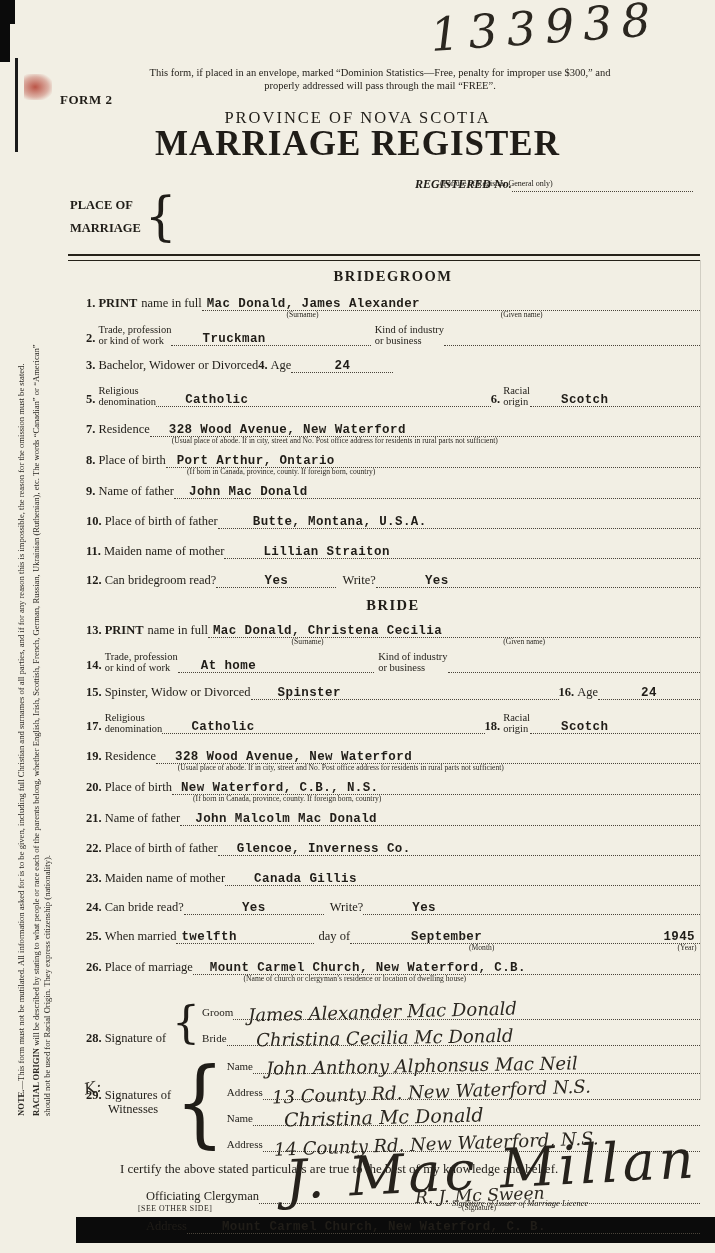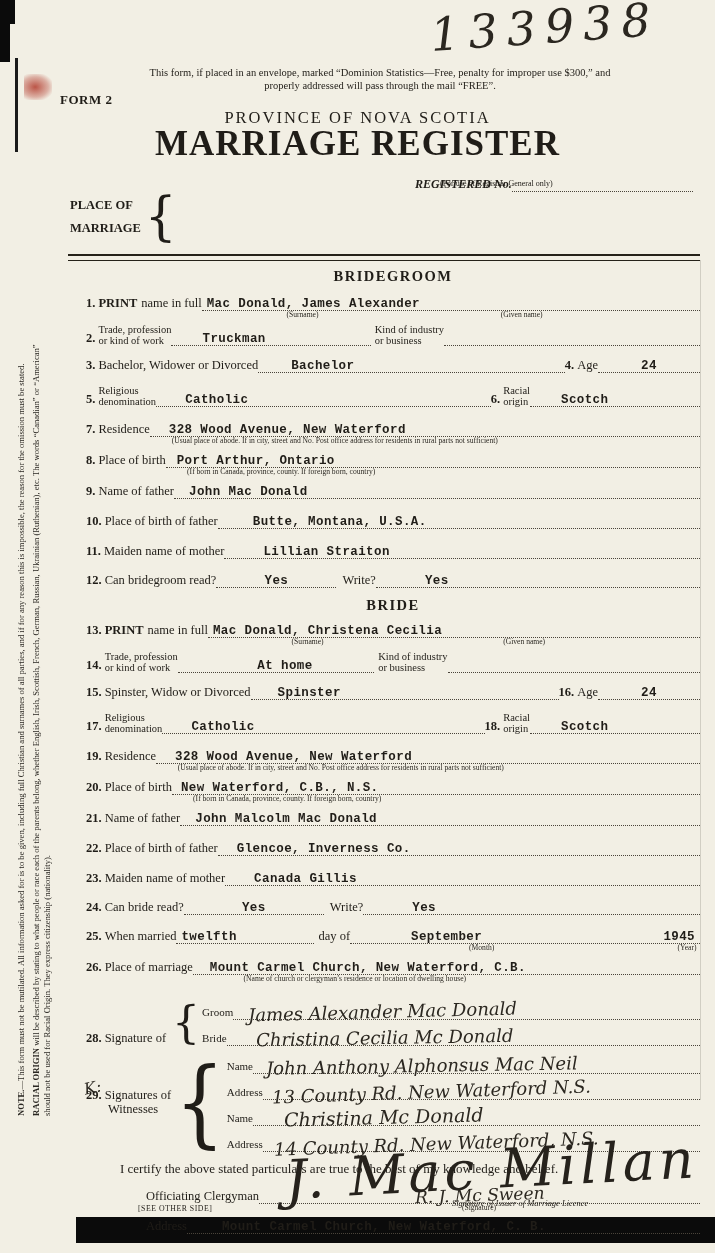--- a/index.html
+++ b/index.html
@@ -95,23 +95,20 @@
       <div class="stack" style="margin-left:4px;">
         <span>Kind of industry</span>
         <span>or business</span>
       </div>
       <div class="fill" style="flex:1.3;"></div>
     </div>
 
     <div class="row">
       <span class="num">3.</span>
       <span>Bachelor, Widower or Divorced</span>
-      <div class="fill grow">
-        <span class="tw" style="margin-left:28px;">Bachelor</span>
-      </div>
       <span class="num">4.</span>
       <span>Age</span>
       <div class="fill" style="width:92px;justify-content:center;">
         <span class="tw">24</span>
       </div>
     </div>
 
     <div class="row" style="margin-top:13px;">
       <span class="num">5.</span>
       <div class="stack">
@@ -197,21 +194,21 @@
         <span class="sub" style="left:60%;">(Given name)</span>
       </div>
     </div>
 
     <div class="row" style="margin-top:14px;">
       <span class="num">14.</span>
       <div class="stack">
         <span>Trade, profession</span>
         <span>or kind of work</span>
       </div>
-      <div class="fill" style="flex:1;justify-content:center;">
+      <div class="fill" style="flex:1;">
         <span class="tw" style="margin-left:18px;">At home</span>
       </div>
       <div class="stack" style="margin-left:4px;">
         <span>Kind of industry</span>
         <span>or business</span>
       </div>
       <div class="fill" style="flex:1.3;"></div>
     </div>
 
     <div class="row">

